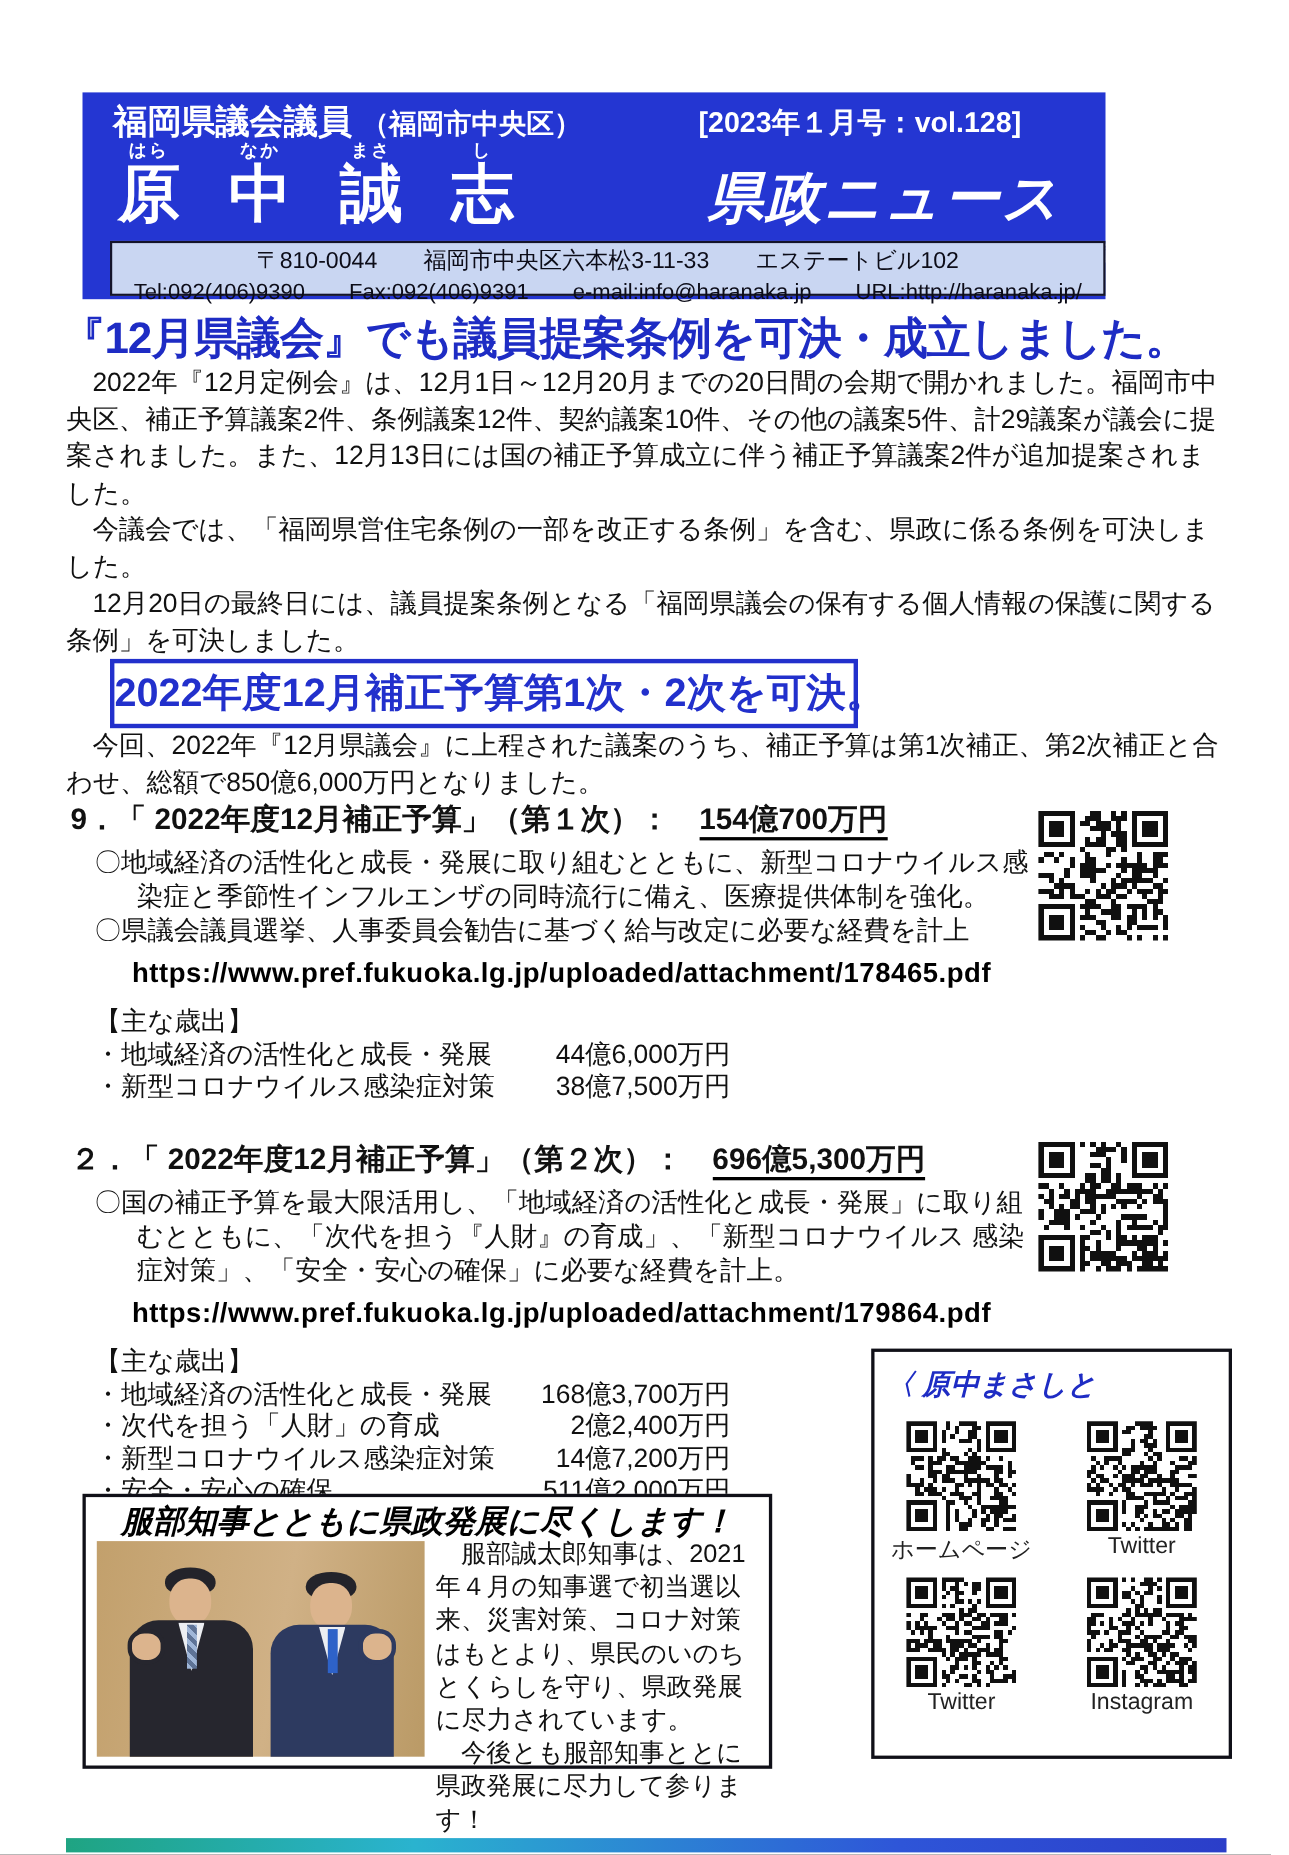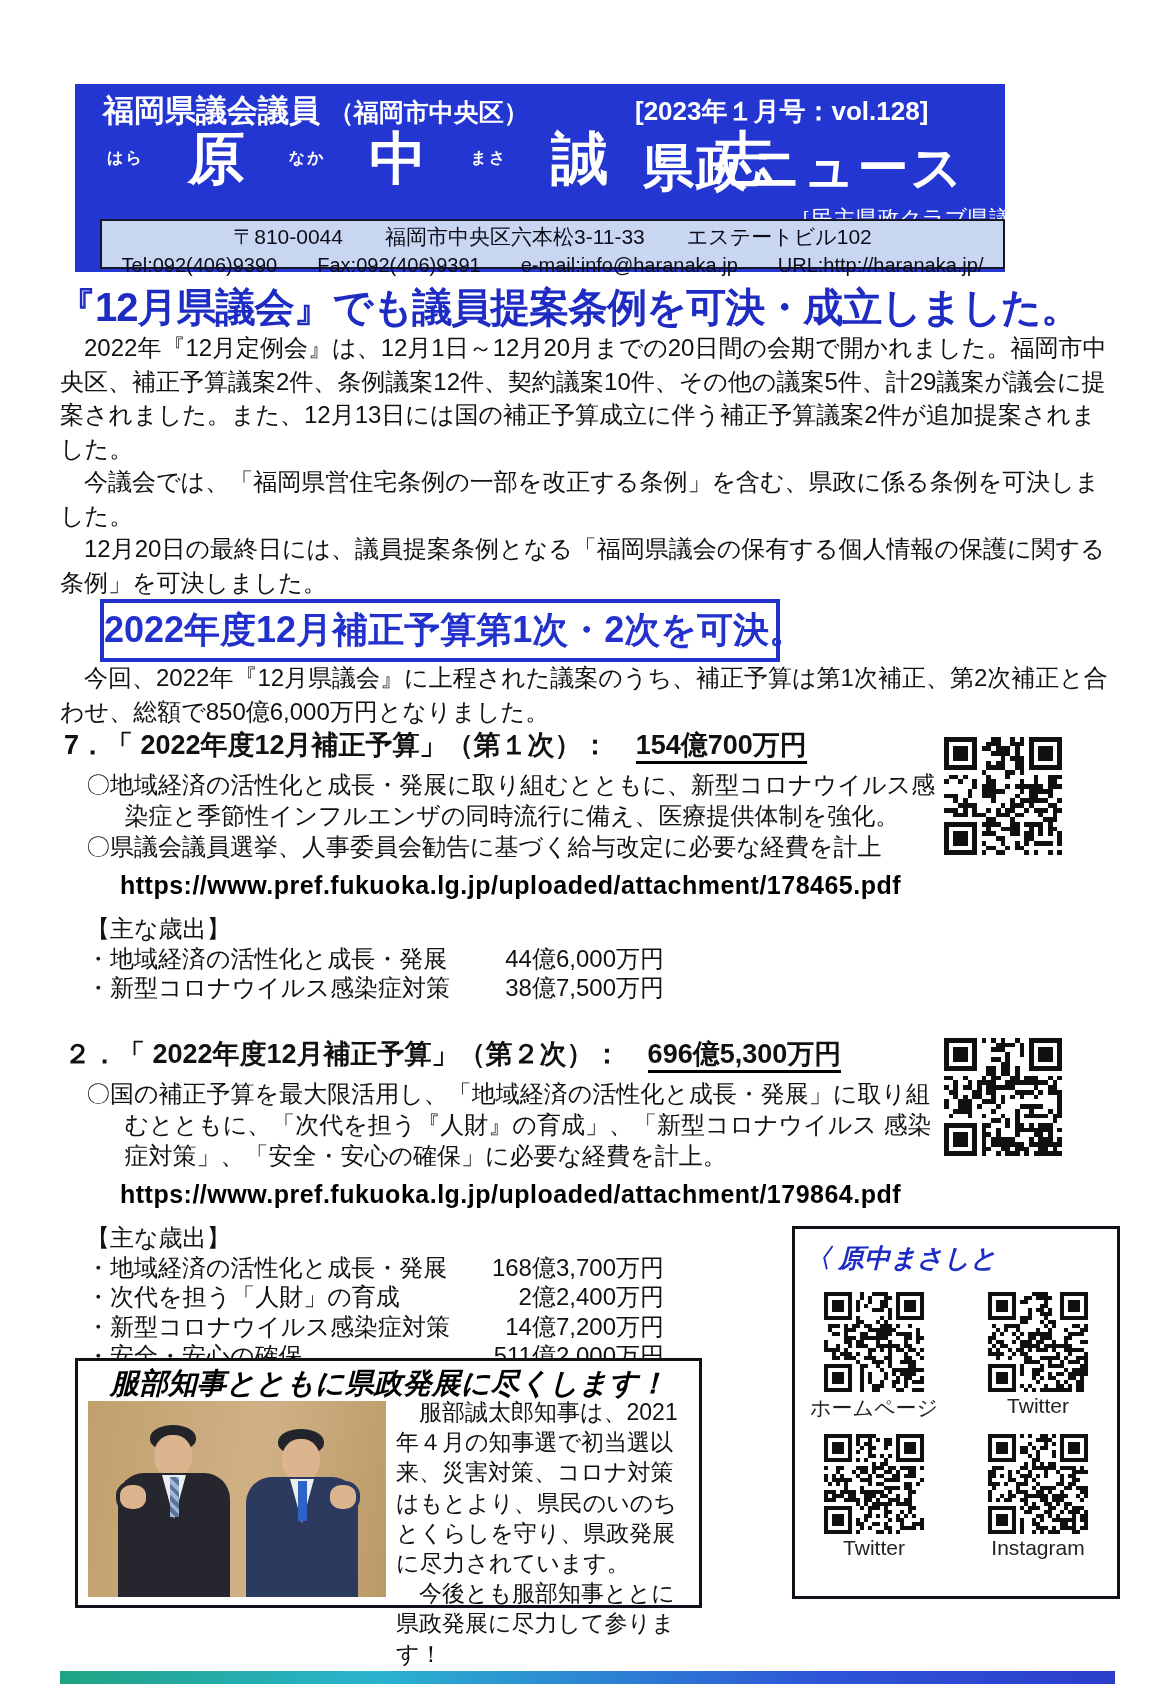--- a/index.html
+++ b/index.html
@@ -5,26 +5,26 @@
   html,body{margin:0;padding:0;background:#888;}
   .page{position:relative;width:1172px;height:1686px;background:#ffffff;margin:0 auto;
         font-family:"Liberation Sans","DejaVu Sans",sans-serif;color:#111;overflow:hidden;}
 
   
   .header-box{position:absolute;left:75px;top:84px;width:930px;height:188px;background:#2436d2;}
   .hdr-left{position:absolute;left:28px;top:10px;color:#fff;}
   .affil{font-size:31px;font-weight:bold;white-space:nowrap;line-height:1.1;}
   .affil .district{font-size:25px;}
   .name-row{display:flex;gap:44px;margin-top:1px;margin-left:4px;}
-  .name-char{display:flex;flex-direction:row;align-items:center;gap:44px;}
+  .name-char{display:flex;flex-direction:column;align-items:center;}
   .kana{font-size:16px;font-weight:bold;letter-spacing:2px;line-height:1.1;}
   .kanji{font-size:57px;font-weight:bold;line-height:1.02;}
   .hdr-right{position:absolute;left:560px;top:10px;width:430px;color:#fff;}
   .issue{font-size:26px;font-weight:bold;white-space:nowrap;}
-  .news-title{font-size:51px;font-weight:bold;margin-top:5px;margin-left:8px;
+  .news-title{font-size:51px;font-weight:bold;font-style:italic;margin-top:17px;margin-left:8px;
               letter-spacing:2px;white-space:nowrap;}
   .club{font-size:22px;margin-top:1px;text-align:right;padding-right:10px;white-space:nowrap;}
   .address-bar{position:absolute;left:25px;right:0;bottom:3px;height:50px;background:#c9d6f2;
                border:2px solid #14142a;box-sizing:border-box;text-align:center;color:#0c0c18;}
   .addr1{font-size:21px;margin-top:2px;white-space:nowrap;}
   .addr2{font-size:20px;margin-top:1px;white-space:nowrap;}
 
   
   .main-headline{position:absolute;left:56px;top:280px;width:1075px;font-size:40px;font-weight:bold;
                  color:#1e2cc4;white-space:nowrap;letter-spacing:-1px;}
@@ -141,21 +141,21 @@
     <p>　2022年『12月定例会』は、12月1日～12月20月までの20日間の会期で開かれました。福岡市中央区、補正予算議案2件、条例議案12件、契約議案10件、その他の議案5件、計29議案が議会に提案されました。また、12月13日には国の補正予算成立に伴う補正予算議案2件が追加提案されました。</p>
     <p>　今議会では、「福岡県営住宅条例の一部を改正する条例」を含む、県政に係る条例を可決しました。</p>
     <p>　12月20日の最終日には、議員提案条例となる「福岡県議会の保有する個人情報の保護に関する条例」を可決しました。</p>
   </div>
 
   <div class="boxed-headline">2022年度12月補正予算第1次・2次を可決。</div>
   <p class="intro">　今回、2022年『12月県議会』に上程された議案のうち、補正予算は第1次補正、第2次補正と合わせ、総額で850億6,000万円となりました。</p>
 
   <div class="section" id="sec1">
     <p class="sec-head">
-      <span>7．「 2022年度12月補正予算」（第１次）：　</span><span class="sec-amount">154億700万円</span>
+      <span>9．「 2022年度12月補正予算」（第１次）：　</span><span class="sec-amount">154億700万円</span>
     </p>
     <div class="points">
       <p class="point">〇地域経済の活性化と成長・発展に取り組むとともに、新型コロナウイルス感染症と季節性インフルエンザの同時流行に備え、医療提供体制を強化。</p>
       <p class="point">〇県議会議員選挙、人事委員会勧告に基づく給与改定に必要な経費を計上</p>
     </div>
     <span class="url-line">https://www.pref.fukuoka.lg.jp/uploaded/attachment/178465.pdf</span>
     <div class="exp">
       <div class="exp-title">【主な歳出】</div>
       <div class="exp-row">
         <span class="exp-label">・地域経済の活性化と成長・発展</span>

